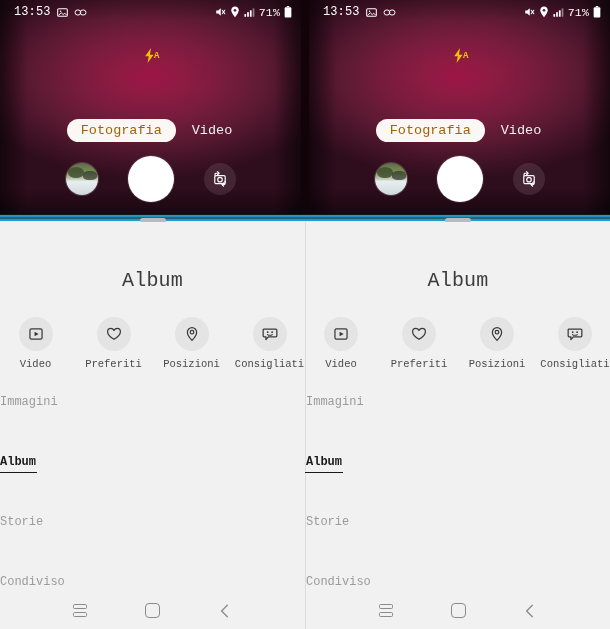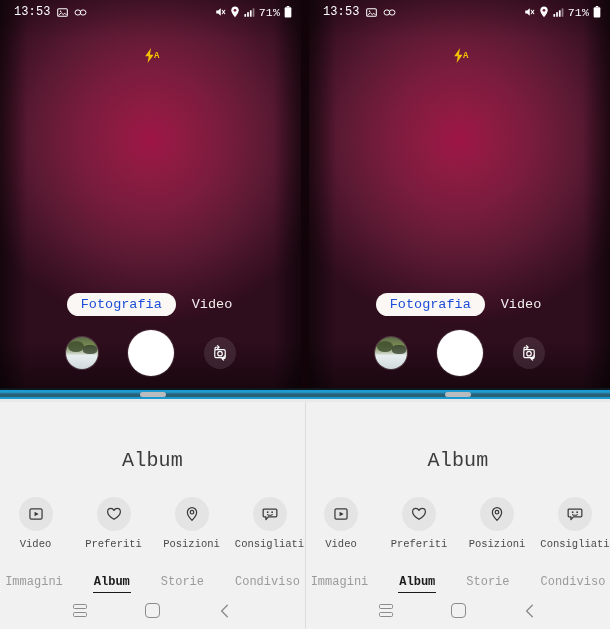--- a/index.html
+++ b/index.html
@@ -81,21 +81,21 @@
     display:flex; align-items:center; gap: 14px;
     margin-bottom: 14px;
   }
   .mode {
     font-size: 13.5px;
     color: #f2eeee;
     padding: 3px 2px;
   }
   .mode.active {
     background: #fbf7f4;
-    color: #1d4ed8;
+    color: #a16207;
     border-radius: 999px;
     padding: 4px 14px;
     font-size: 13.5px;
   }
   .shutter-row {
     display:flex; align-items:center; justify-content:center;
     gap: 30px;
     width: 100%;
   }
   .thumb {
@@ -178,22 +178,23 @@
     display:flex; align-items:center; justify-content:center;
   }
   .quick-label {
     font-size: 10.5px;
     color: #4a4a4a;
     white-space:nowrap;
   }
 
   .tabs {
     display:flex; justify-content:center; align-items:flex-start;
-    gap: 31px;
+    gap: 43px;
     margin-top: 25px;
+    flex-direction: column;
   }
   .tab {
     font-size: 12px;
     color: #9b9b9b;
     padding-bottom: 3px;
     position:relative;
   }
   .tab.active {
     color: #1a1a1a;
     font-weight: 700;

